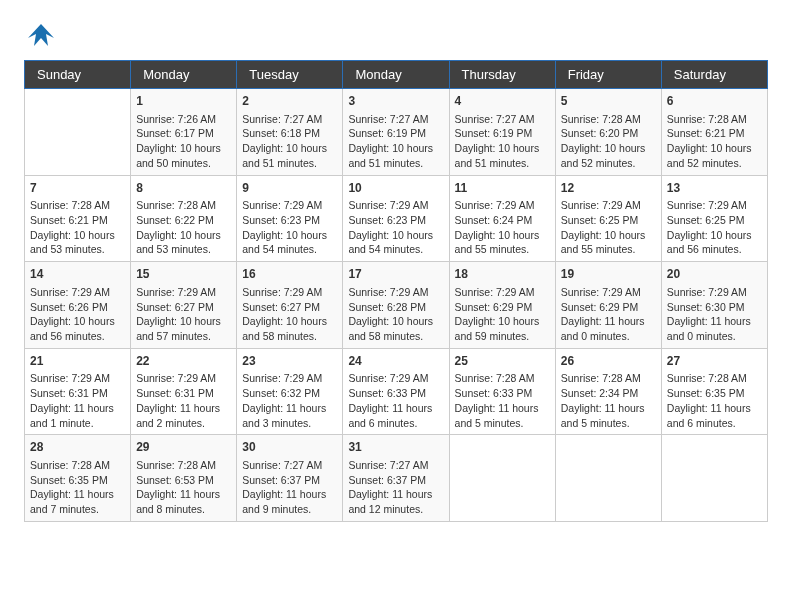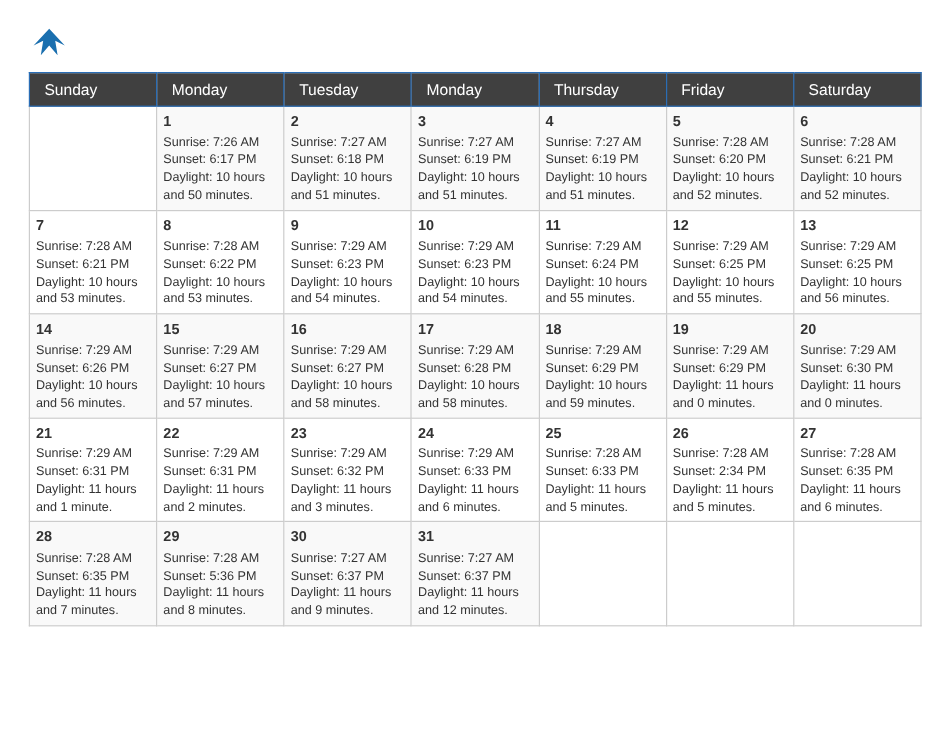--- a/index.html
+++ b/index.html
@@ -326,21 +326,21 @@
         <td>
           <span class="day-num">28</span>
           <div class="day-info">Sunrise: 7:28 AM</div>
           <div class="day-info">Sunset: 6:35 PM</div>
           <div class="day-info">Daylight: 11 hours</div>
           <div class="day-info">and 7 minutes.</div>
         </td>
         <td>
           <span class="day-num">29</span>
           <div class="day-info">Sunrise: 7:28 AM</div>
-          <div class="day-info">Sunset: 5:36 PM</div>
+          <div class="day-info">Sunset: 6:53 PM</div>
           <div class="day-info">Daylight: 11 hours</div>
           <div class="day-info">and 8 minutes.</div>
         </td>
         <td>
           <span class="day-num">30</span>
           <div class="day-info">Sunrise: 7:27 AM</div>
           <div class="day-info">Sunset: 6:37 PM</div>
           <div class="day-info">Daylight: 11 hours</div>
           <div class="day-info">and 9 minutes.</div>
         </td>

